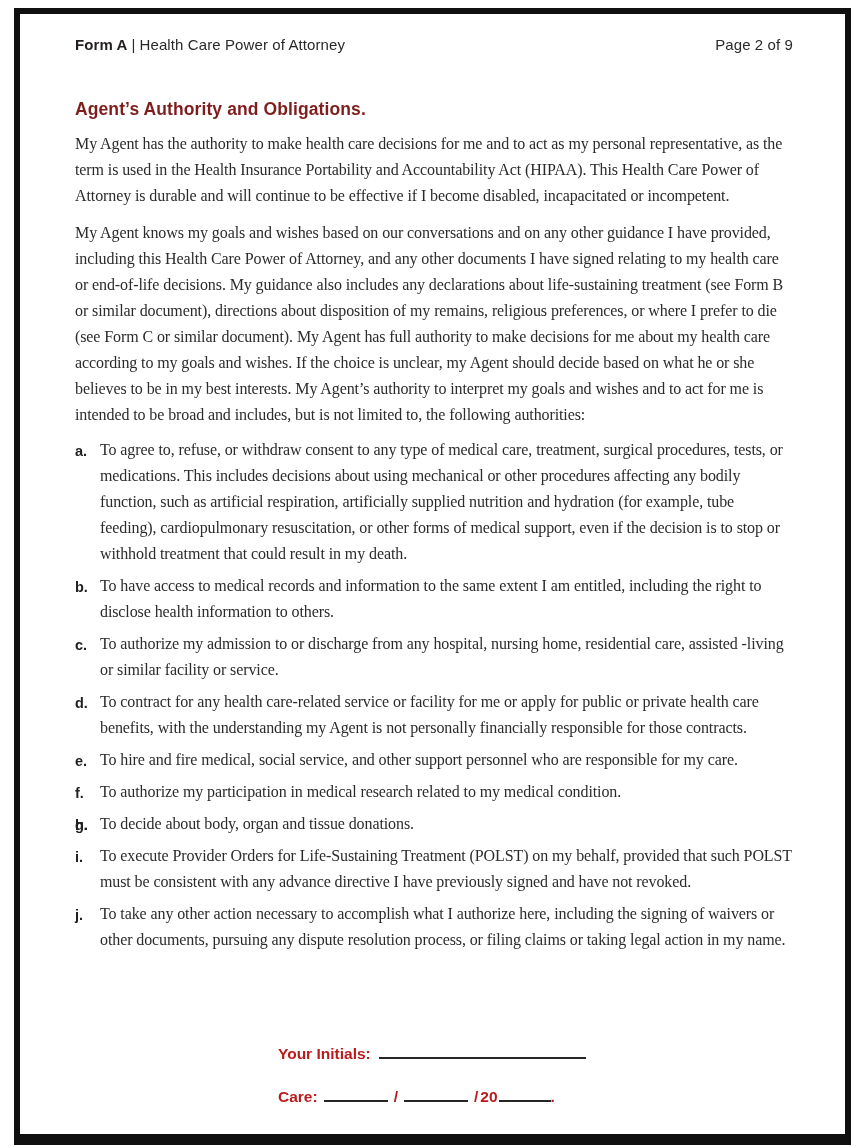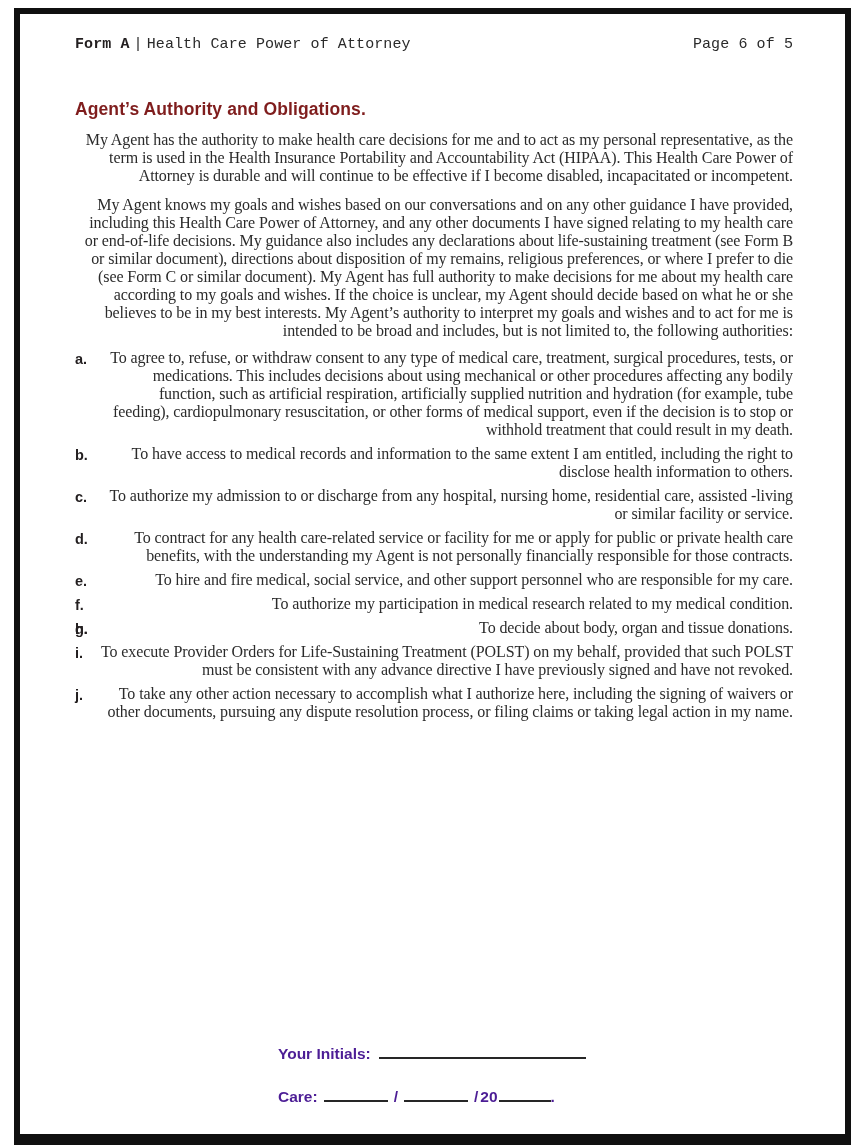--- a/index.html
+++ b/index.html
@@ -28,44 +28,43 @@
   }
   .content {
     position: absolute;
     left: 0; top: 0; right: 0; bottom: 0;
     padding: 22px 52px 0 55px;
   }
   .page-header {
     display: flex;
     justify-content: space-between;
     align-items: baseline;
-    font-family: Liberation Mono, monospace;
+    font-family: Liberation Sans, sans-serif;
     font-size: 15px;
     letter-spacing: 0.1px;
     color: #2a2a2a;
     gap: 15px;
   }
   .page-header .left { white-space: nowrap; }
   .form-label { font-weight: 700; color: #231f20; }
   .header-sep { padding: 0 4px; }
   .section-heading {
     margin: 46px 0 0 0;
     font-family: "Liberation Sans", "DejaVu Sans", sans-serif;
     font-size: 17.5px;
     font-weight: 700;
     color: #7f1d1d;
     letter-spacing: 0.1px;
   }
   .body-text {
     font-family: "Liberation Serif", "DejaVu Serif", serif;
     font-size: 16px;
-    line-height: 18px;
+    line-height: 26px;
     letter-spacing: -0.1px;
     color: #2b2b2b;
-    text-align: right;
   }
   p.body-text { margin: 11px 0 0 0; }
   ol.authority-list {
     list-style: none;
     margin: 9px 0 0 0;
     padding: 0;
   }
   ol.authority-list li {
     position: relative;
     padding-left: 25px;
@@ -80,21 +79,21 @@
     font-weight: 700;
     color: #231f20;
   }
   .footer-block {
     position: absolute;
     left: 258px;
     top: 1030px;
     font-family: "Liberation Sans", "DejaVu Sans", sans-serif;
     font-size: 15.5px;
     font-weight: 700;
-    color: #4c1d95;
+    color: #b91c1c;
   }
   .footer-row { margin-bottom: 24px; white-space: nowrap; }
   .fill-line {
     display: inline-block;
     height: 13px;
     border-bottom: 2px solid #262626;
     vertical-align: baseline;
   }
   .initials-line { width: 207px; margin-left: 8px; }
   .date-line { width: 64px; margin-left: 6px; margin-right: 6px; }
@@ -106,21 +105,21 @@
 <body>
 
 <div class="page">
   <div class="frame">
     <div class="content">
 
       <div class="page-header">
         <div class="left">
           <span class="form-label">Form A</span><span class="header-sep">|</span><span>Health Care Power of Attorney</span>
         </div>
-        <div class="right">Page 6 of 5</div>
+        <div class="right">Page 2 of 9</div>
       </div>
 
       <h1 class="section-heading">Agent’s Authority and Obligations.</h1>
 
       <p class="body-text">My Agent has the authority to make health care decisions for me and to act as my personal representative, as the term is used in the Health Insurance Portability and Accountability Act (HIPAA). This Health Care Power of Attorney is durable and will continue to be effective if I become disabled, incapacitated or incompetent.</p>
       <p class="body-text">My Agent knows my goals and wishes based on our conversations and on any other guidance I have provided, including this Health Care Power of Attorney, and any other documents I have signed relating to my health care or end-of-life decisions. My guidance also includes any declarations about life-sustaining treatment (see Form B or similar document), directions about disposition of my remains, religious preferences, or where I prefer to die (see Form C or similar document). My Agent has full authority to make decisions for me about my health care according to my goals and wishes. If the choice is unclear, my Agent should decide based on what he or she believes to be in my best interests. My Agent’s authority to interpret my goals and wishes and to act for me is intended to be broad and includes, but is not limited to, the following authorities:</p>
 
       <ol class="authority-list body-text">
         <li>
           <span class="marker">a.</span>

